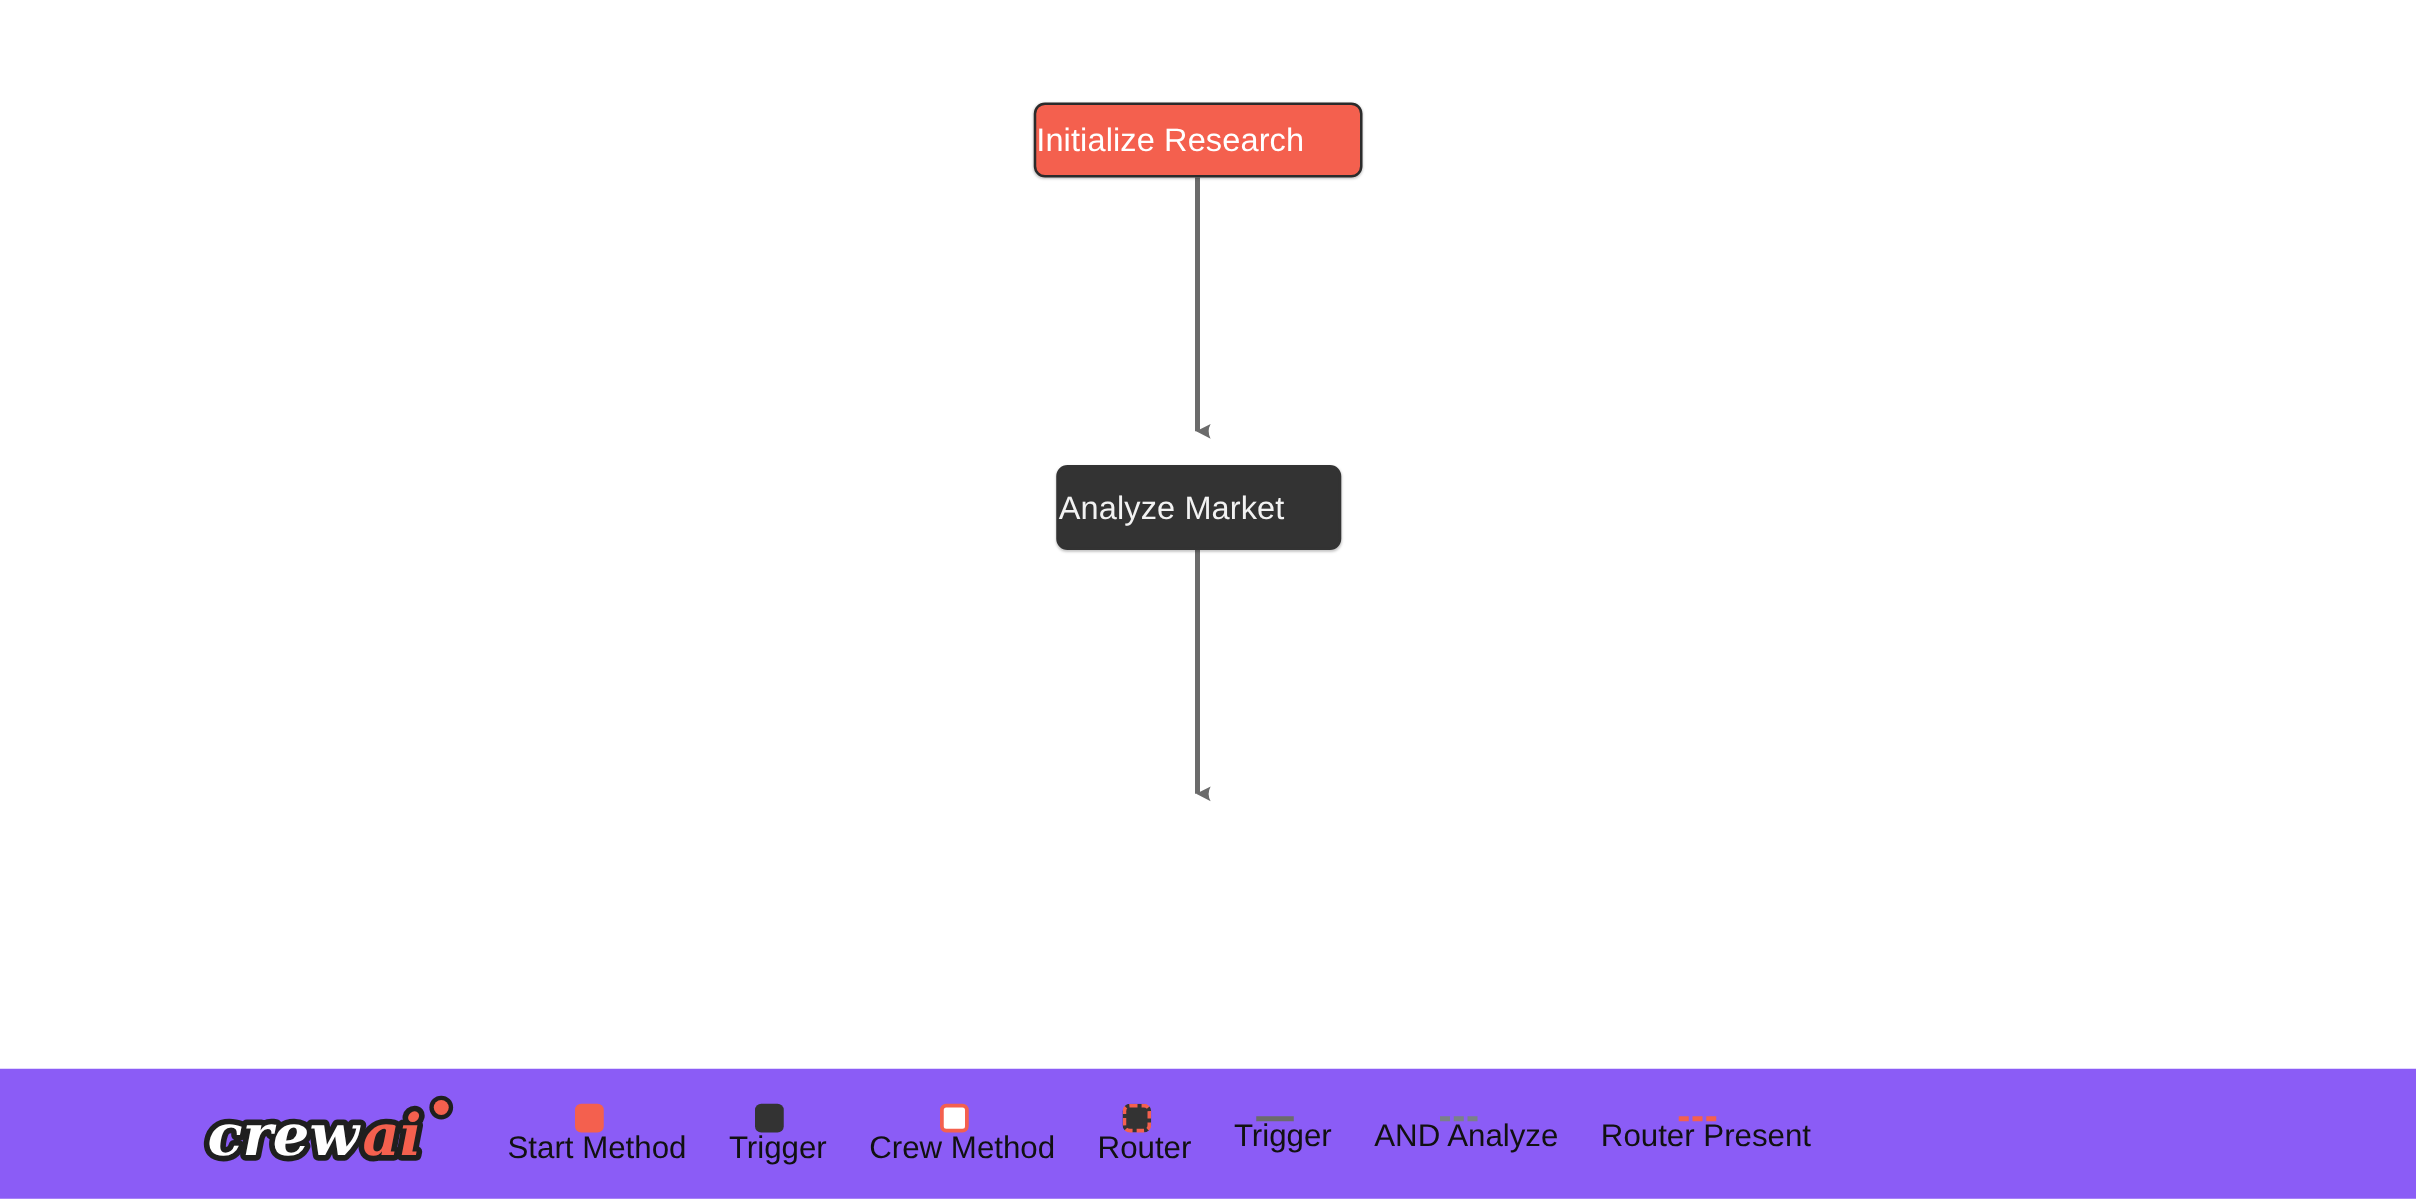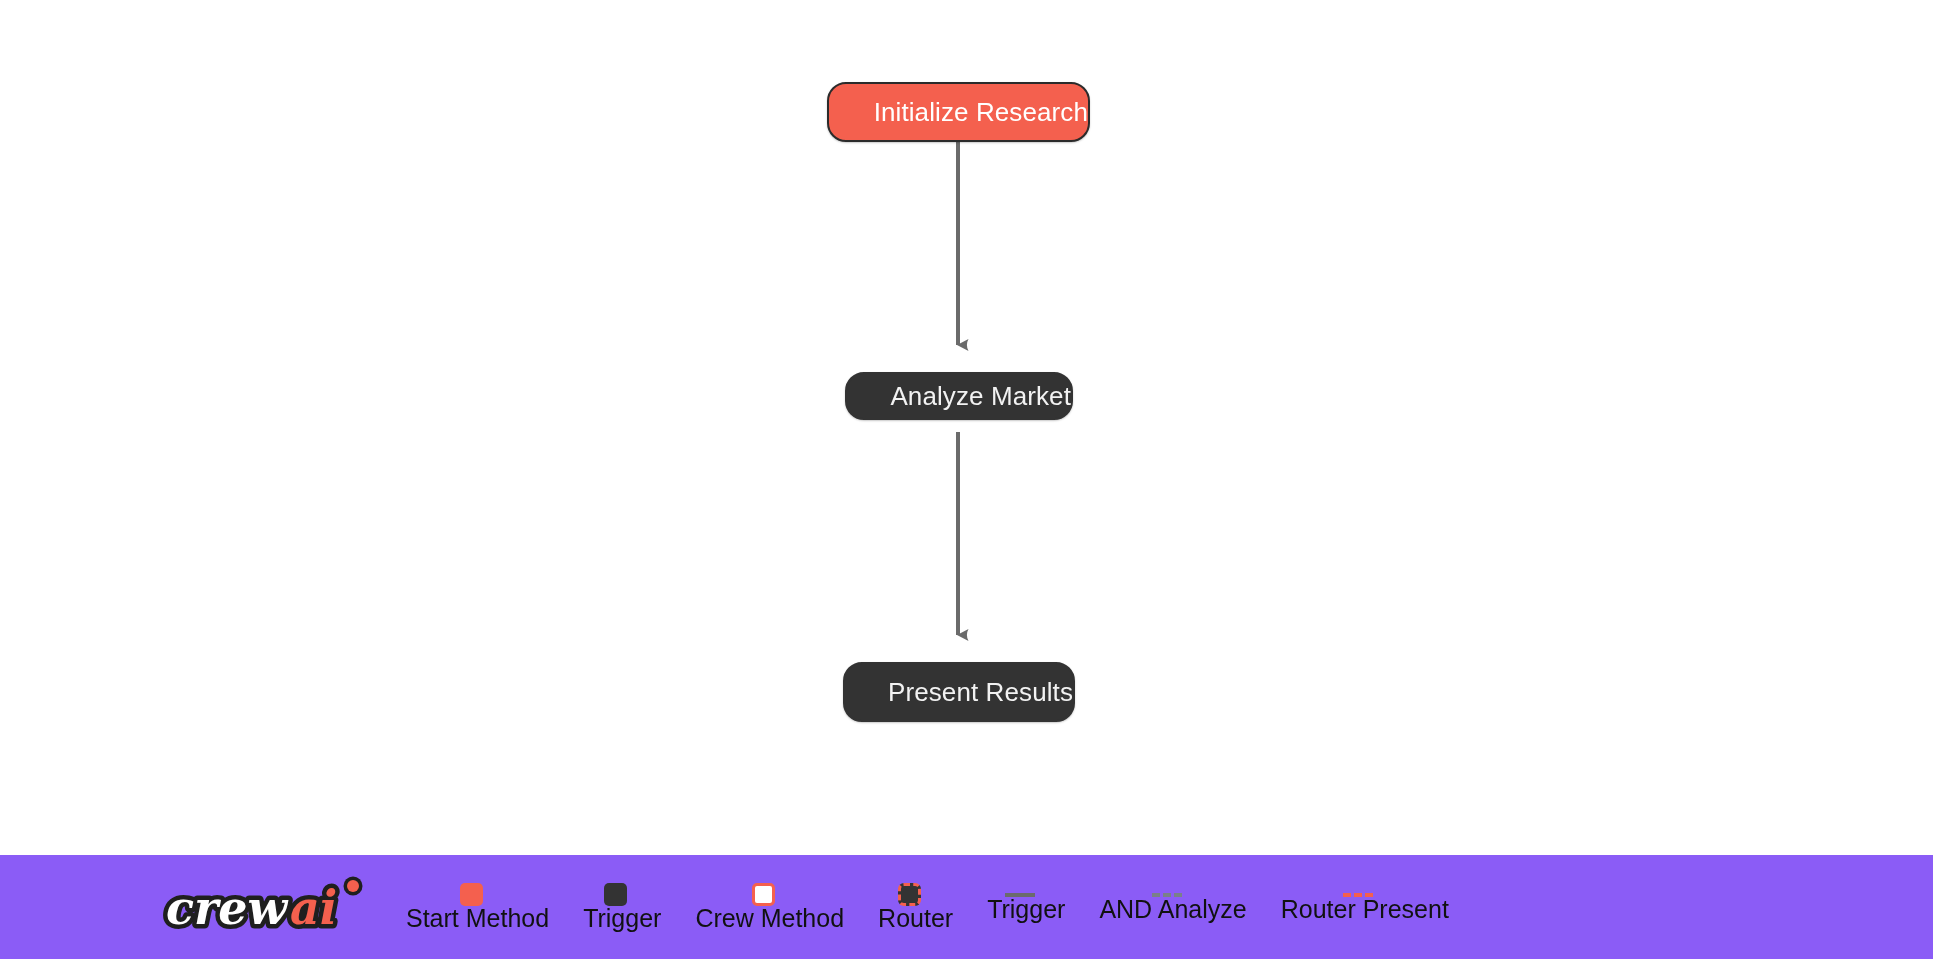--- a/index.html
+++ b/index.html
@@ -41,29 +41,28 @@
     width: 1933px;
     height: 855px;
     pointer-events: none;
   }
 
   .flow-node {
     position: absolute;
     box-sizing: border-box;
     display: flex;
     align-items: center;
-    justify-content: flex-end;
-    border-radius: 19px;
+    justify-content: flex-start;
+    border-radius: 9px;
     font-size: 26px;
     line-height: 1;
     letter-spacing: .1px;
     white-space: nowrap;
     cursor: pointer;
     user-select: none;
-    padding-left: 12px;
   }
 
   .flow-node.start {
     background: #F4604E;
     border: 2px solid #2b2b2b;
     color: #ffffff;
     box-shadow: 0 1px 2px rgba(0,0,0,.22);
   }
 
   .flow-node.method {
@@ -158,27 +157,24 @@
 
       <g>
         <line x1="958" y1="432" x2="958" y2="635" stroke="#6b6b6b" stroke-width="4" marker-end="url(#arrowhead)"></line>
       </g>
     </svg>
 
     <div class="flow-node start" style="left:827px; top:82px; width:263px; height:60px;">
       <span>Initialize Research</span>
     </div>
 
-    <div class="flow-node method" style="left:845px; top:372px; width:228px; height:48px;">
+    <div class="flow-node method" style="left:845px; top:372px; width:228px; height:68px;">
       <span>Analyze Market</span>
     </div>
 
-    <div class="flow-node method" style="left:843px; top:662px; width:232px; height:60px;">
-      <span>Present Results</span>
-    </div>
 
   </div>
 
   <div id="legend">
 
     <svg id="brand-logo" viewBox="0 0 218 66" xmlns="http://www.w3.org/2000/svg">
       <g font-family="'DejaVu Serif', serif" font-size="46" font-style="italic" font-weight="bold">
         <text x="4" y="50" fill="none" stroke="#1f1f1f" stroke-width="9" stroke-linejoin="round" paint-order="stroke">crew</text>
         <text x="4" y="50" fill="#ffffff">crew</text>
         <text x="128" y="50" fill="none" stroke="#1f1f1f" stroke-width="9" stroke-linejoin="round" paint-order="stroke">ai</text>

